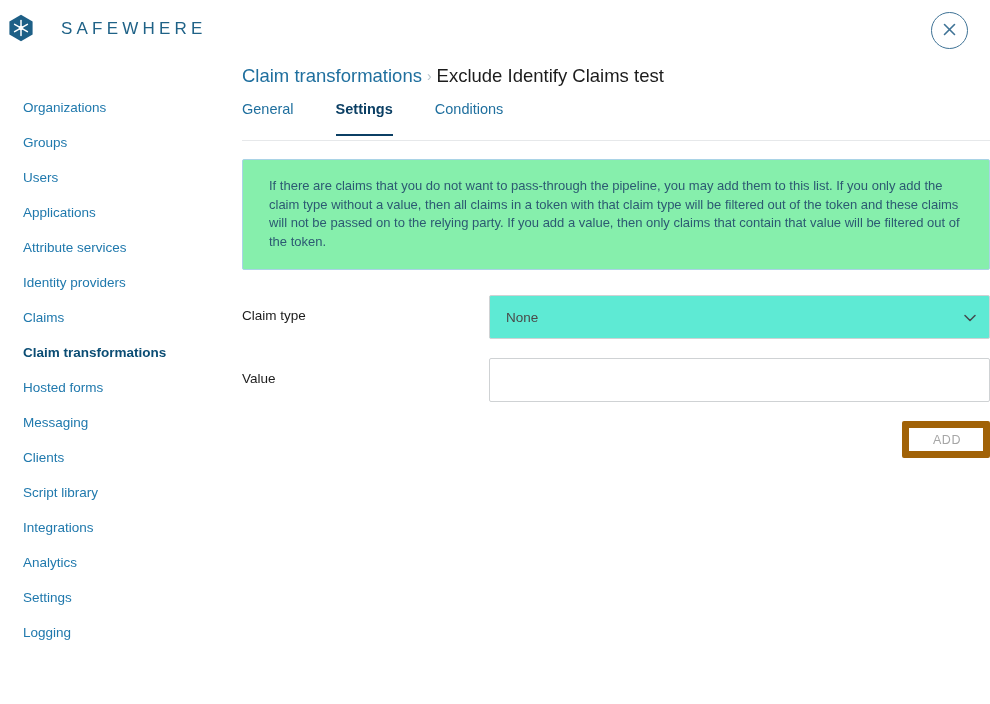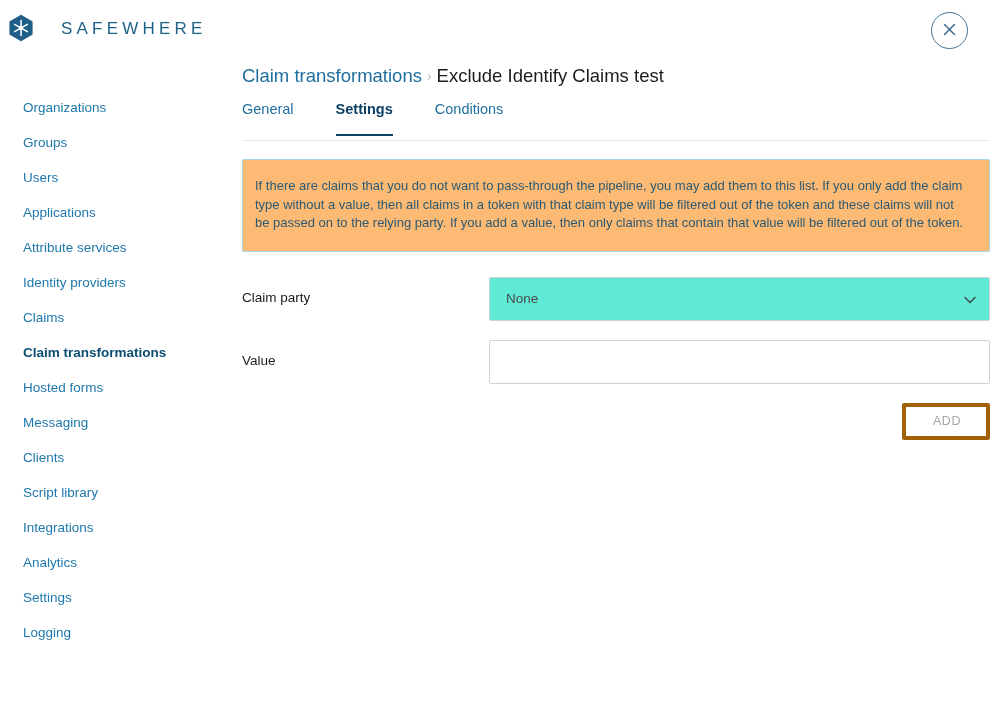--- a/index.html
+++ b/index.html
@@ -148,24 +148,24 @@
     position: absolute;
     left: 21px;
     right: 21px;
     bottom: 0;
     height: 2px;
     background: #0b3f64;
   }
 
   .info-box {
     margin-top: 18px;
-    background: #fdba74;
+    background: #86efac;
     border: 1px solid #a9d3e6;
     border-radius: 2px;
-    padding: 17px 18px 18px 12px;
+    padding: 17px 18px 18px 26px;
     color: #2c5a72;
     font-size: 13px;
     line-height: 18.5px;
   }
 
   .form {
     margin-top: 25px;
   }
   .form-row {
     display: flex;
@@ -220,21 +220,21 @@
 
   .actions {
     display: flex;
     justify-content: flex-end;
     margin-top: 16px;
   }
   .add-btn {
     width: 88px;
     height: 37px;
     background: #ffffff;
-    border: 4px solid #a16207;
+    border: 7px solid #a16207;
     border-radius: 2px;
     color: #a6a6a6;
     font-family: inherit;
     font-size: 12.5px;
     letter-spacing: 0.6px;
     cursor: pointer;
     padding-left: 8px;
   }
 </style>
 </head>
@@ -297,21 +297,21 @@
     <button class="tab">General</button>
     <button class="tab active">Settings</button>
     <button class="tab">Conditions</button>
   </div>
 
   <div class="info-box">If there are claims that you do not want to pass-through the pipeline, you may add them to this list. If you only add the claim type without a value, then all claims in a token with that claim type will be filtered out of the token and these claims will not be passed on to the relying party. If you add a value, then only claims that contain that value will be filtered out of the token.</div>
 
   <div class="form">
 
     <div class="form-row">
-      <div class="form-label">Claim party</div>
+      <div class="form-label">Claim type</div>
       <div class="field-wrap">
         <div class="select-box">None</div>
         <span class="chev">
           <svg width="12" height="8" viewBox="0 0 12 8" xmlns="http://www.w3.org/2000/svg">
             <polyline points="1,1.5 6,6.5 11,1.5" fill="none" stroke="#444a4e" stroke-width="1.5" stroke-linecap="round" stroke-linejoin="round"></polyline>
           </svg>
         </span>
       </div>
     </div>
 

